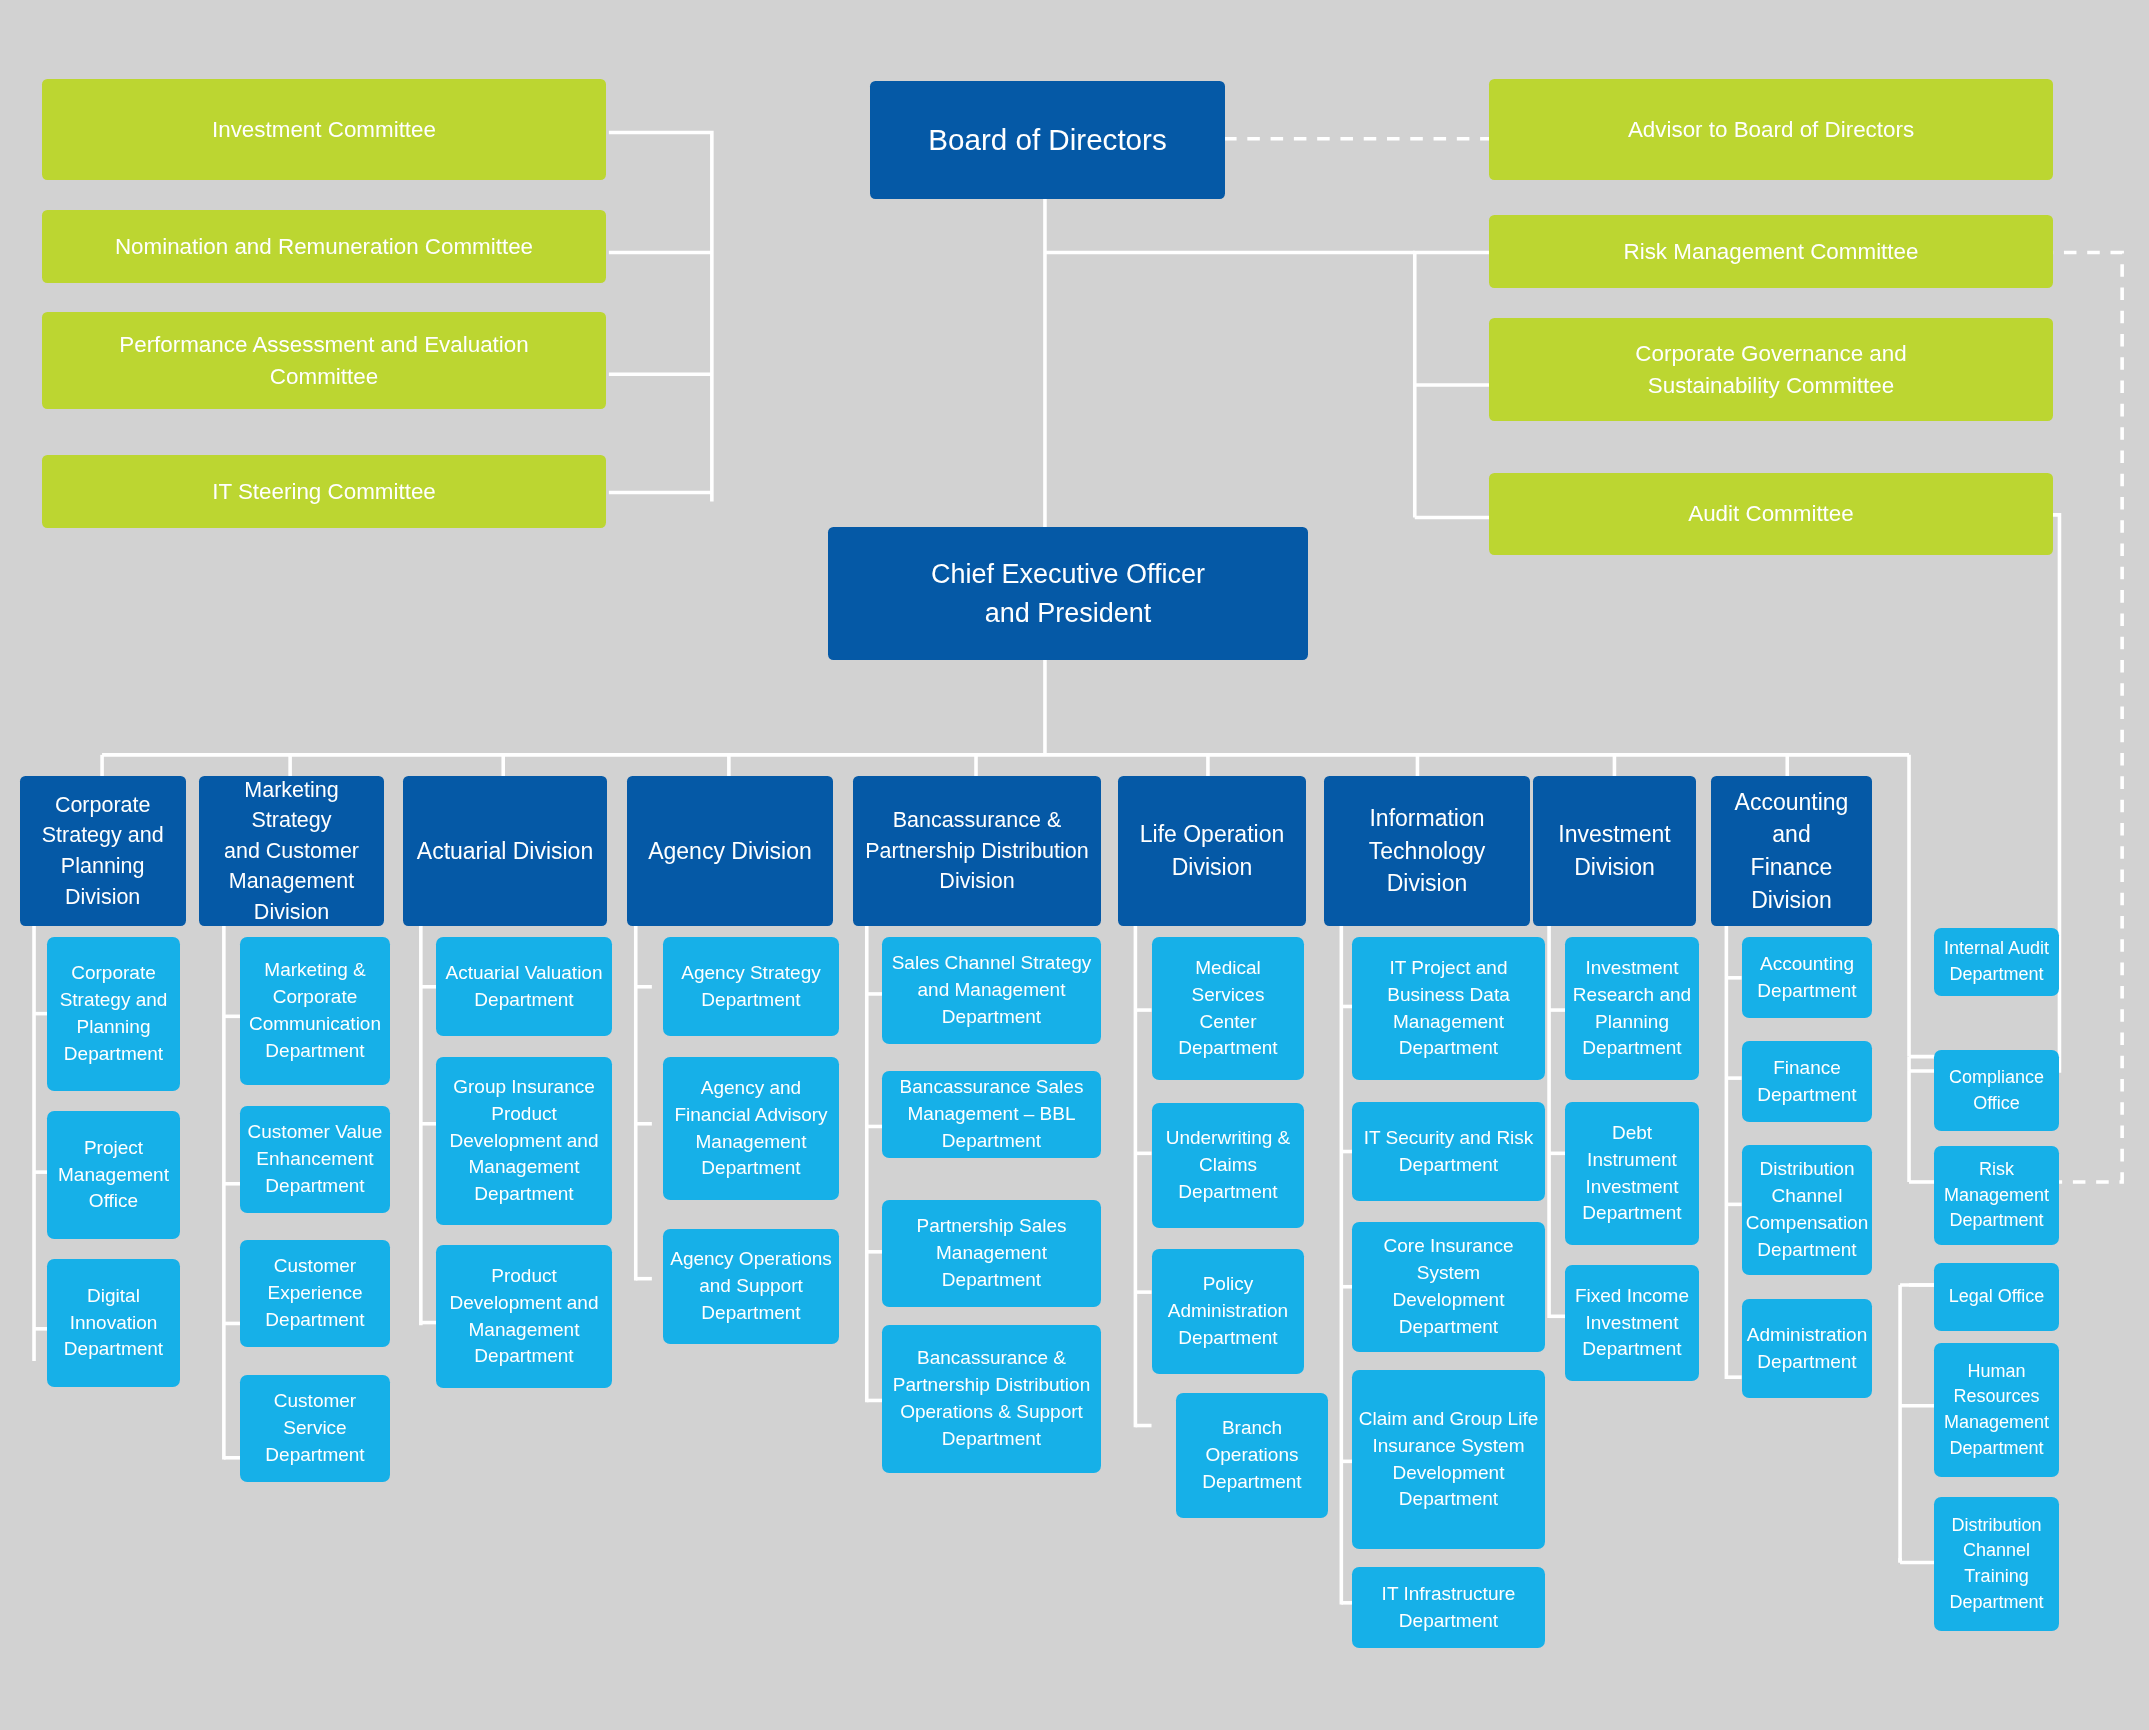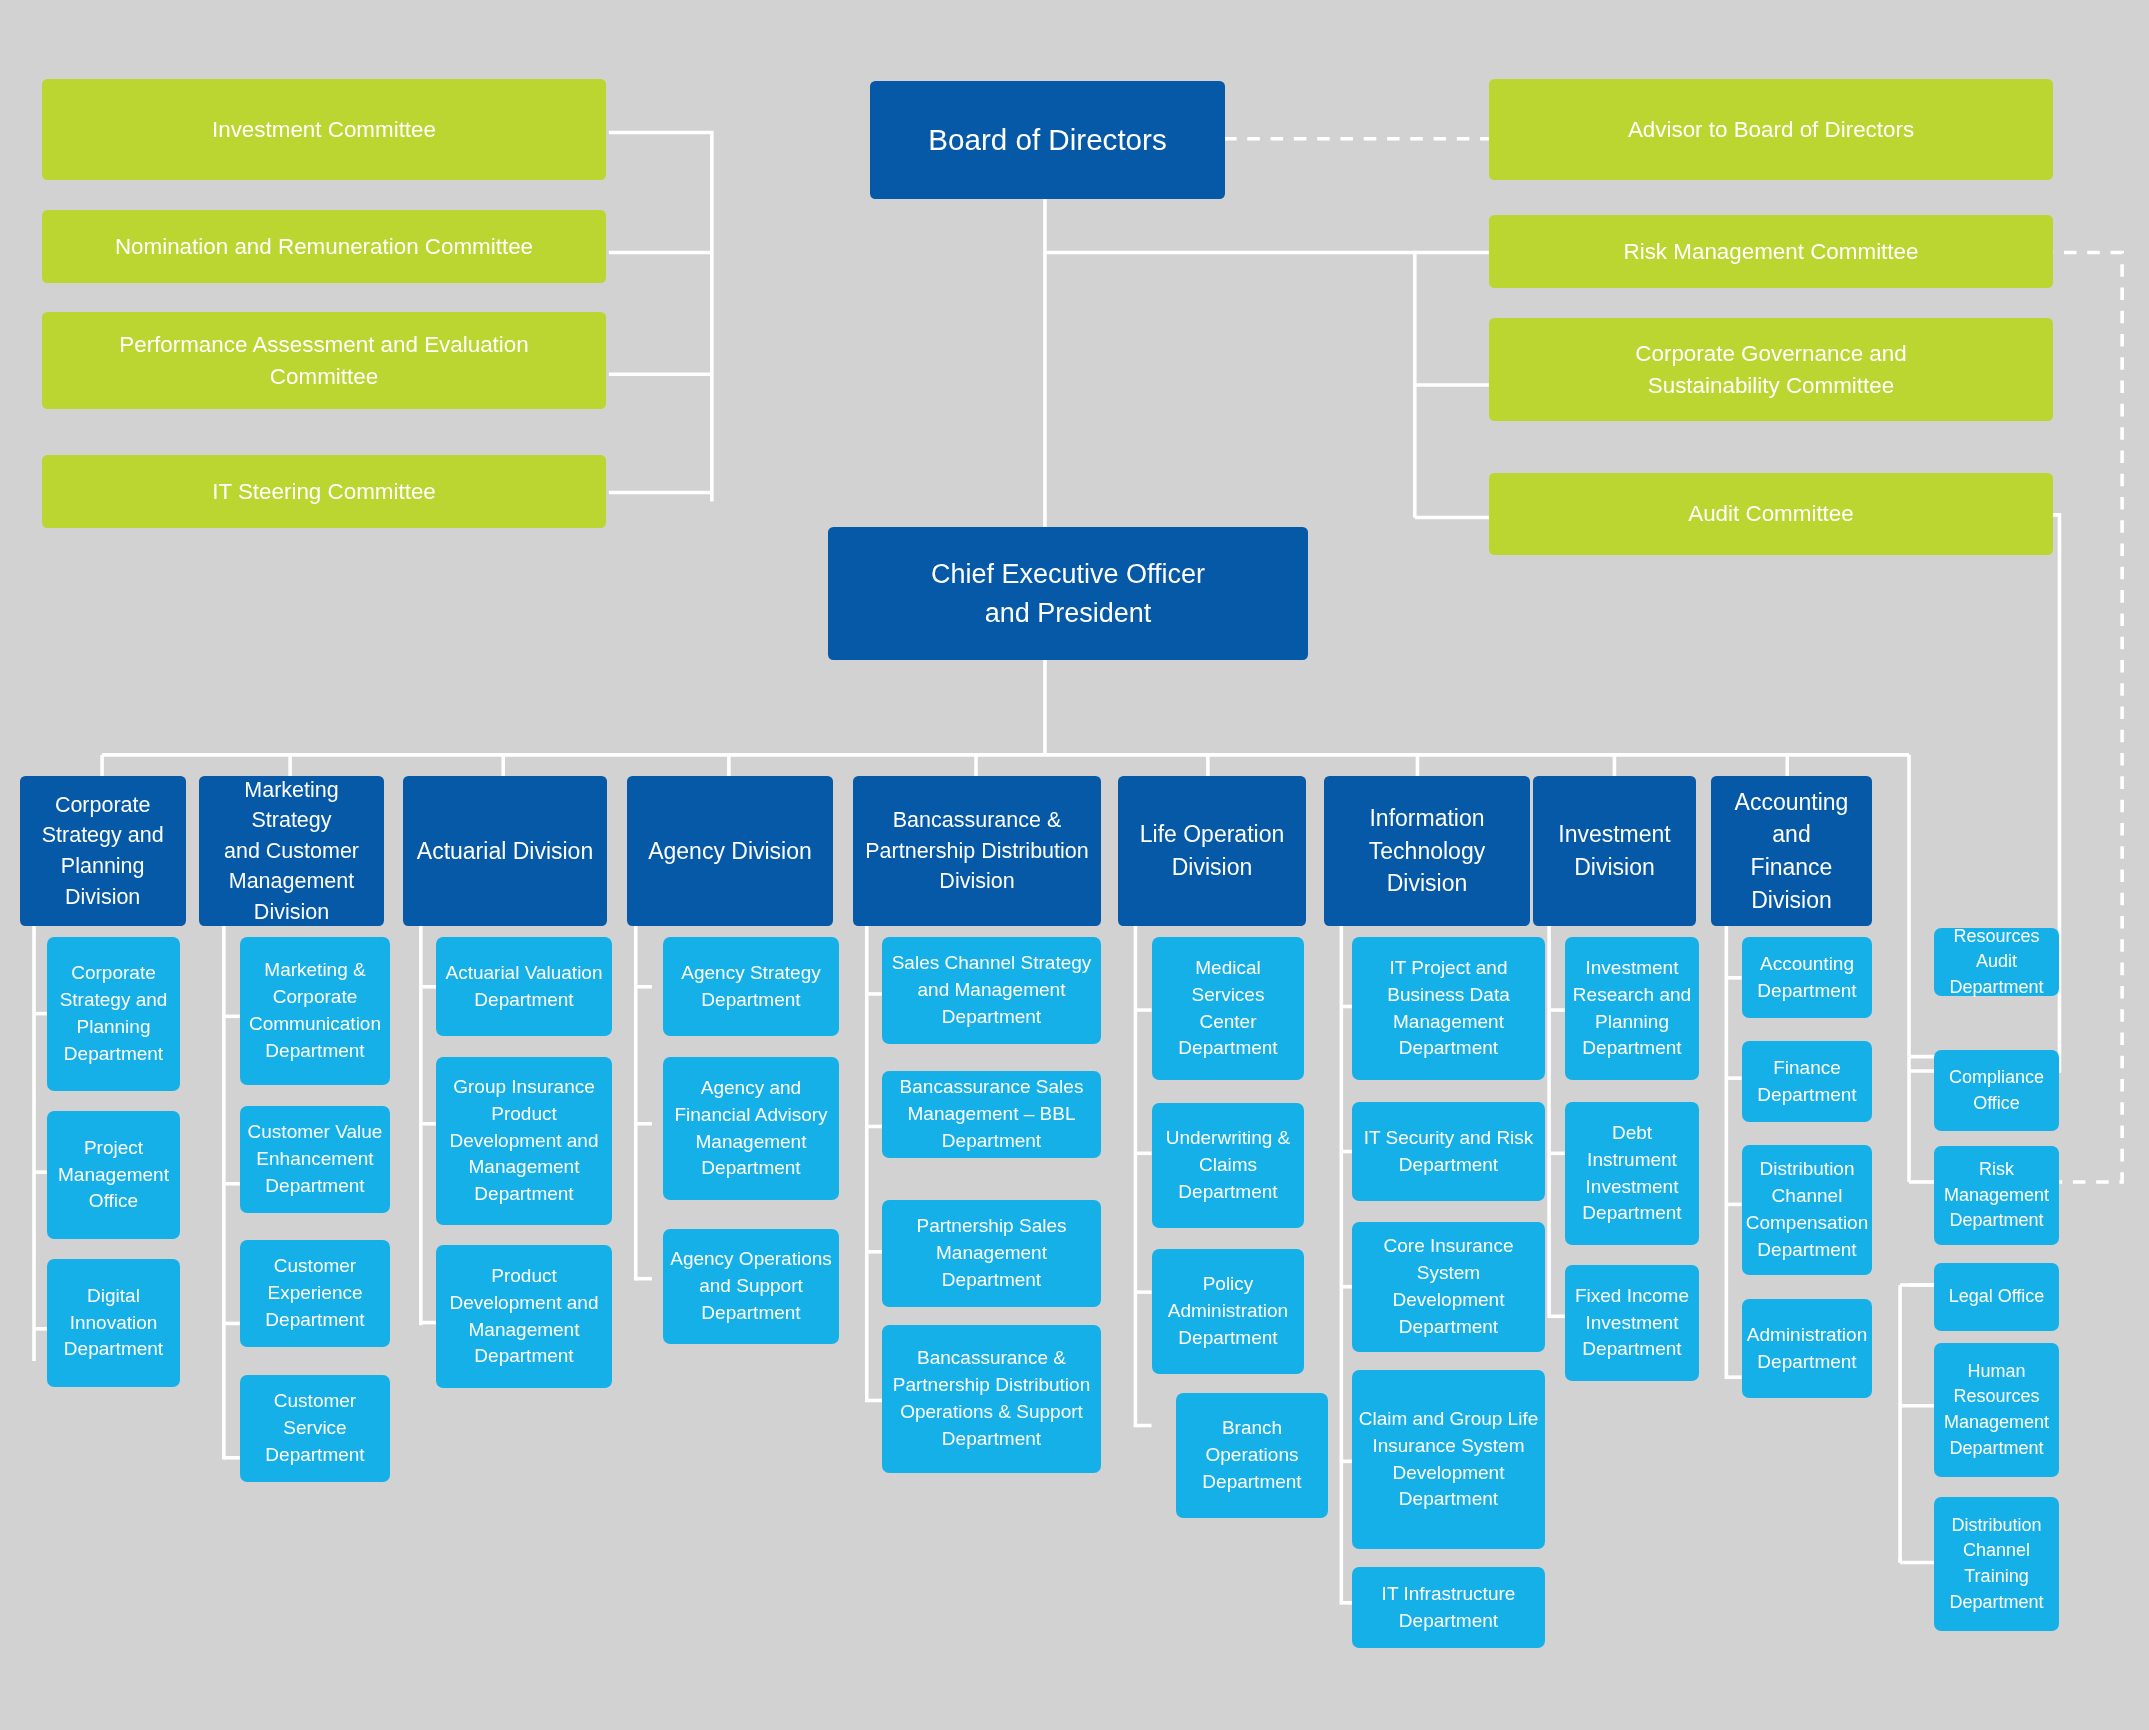--- a/index.html
+++ b/index.html
@@ -268,21 +268,21 @@
     <div class="node cyan" style="left: 1742px; top: 937px; width: 130px; height: 81px;">Accounting
 Department</div>
     <div class="node cyan" style="left: 1742px; top: 1041px; width: 130px; height: 81px;">Finance
 Department</div>
     <div class="node cyan" style="left: 1742px; top: 1145px; width: 130px; height: 130px;">Distribution
 Channel
 Compensation
 Department</div>
     <div class="node cyan" style="left: 1742px; top: 1299px; width: 130px; height: 99px;">Administration
 Department</div>
-    <div class="node cyan tiny" style="left: 1934px; top: 928px; width: 125px; height: 68px;">Resources  Audit
+    <div class="node cyan tiny" style="left: 1934px; top: 928px; width: 125px; height: 68px;">Internal  Audit
 Department</div>
     <div class="node cyan tiny" style="left: 1934px; top: 1050px; width: 125px; height: 81px;">Compliance
 Office</div>
     <div class="node cyan tiny" style="left: 1934px; top: 1146px; width: 125px; height: 99px;">Risk
 Management
 Department</div>
     <div class="node cyan tiny" style="left: 1934px; top: 1263px; width: 125px; height: 68px;">Legal Office</div>
     <div class="node cyan tiny" style="left: 1934px; top: 1343px; width: 125px; height: 134px;">Human
 Resources
 Management

